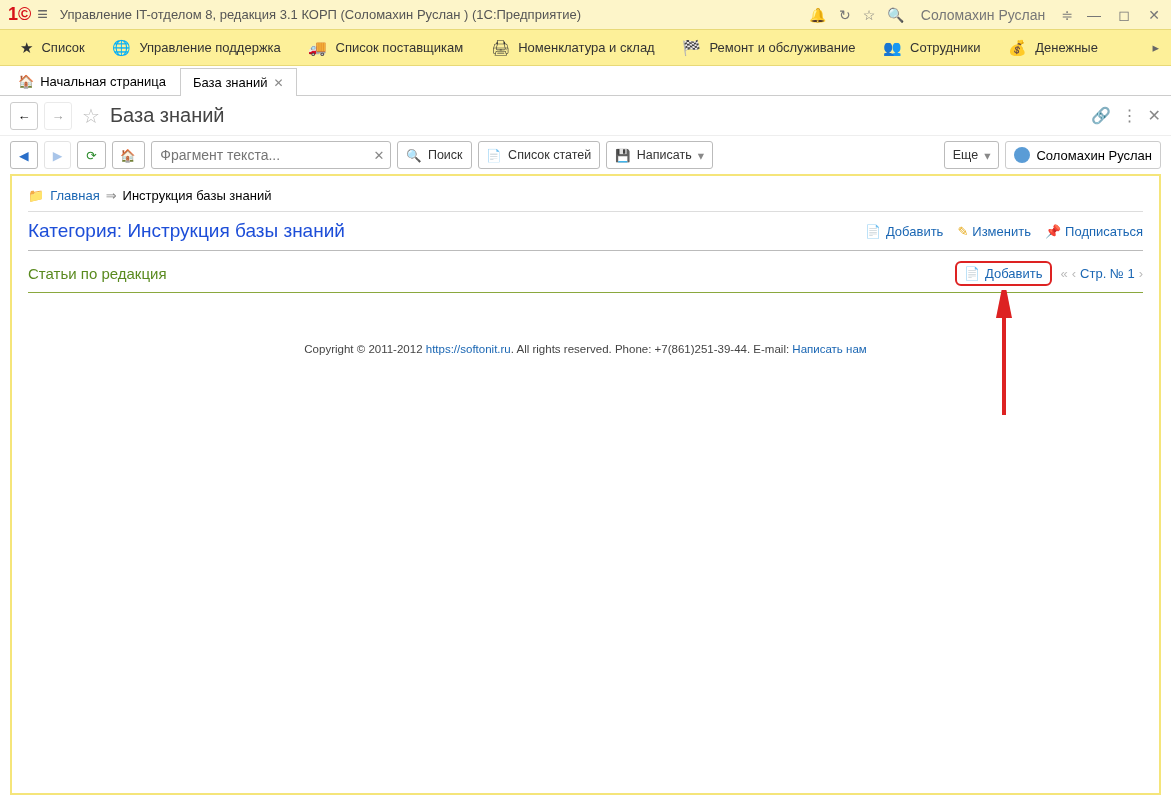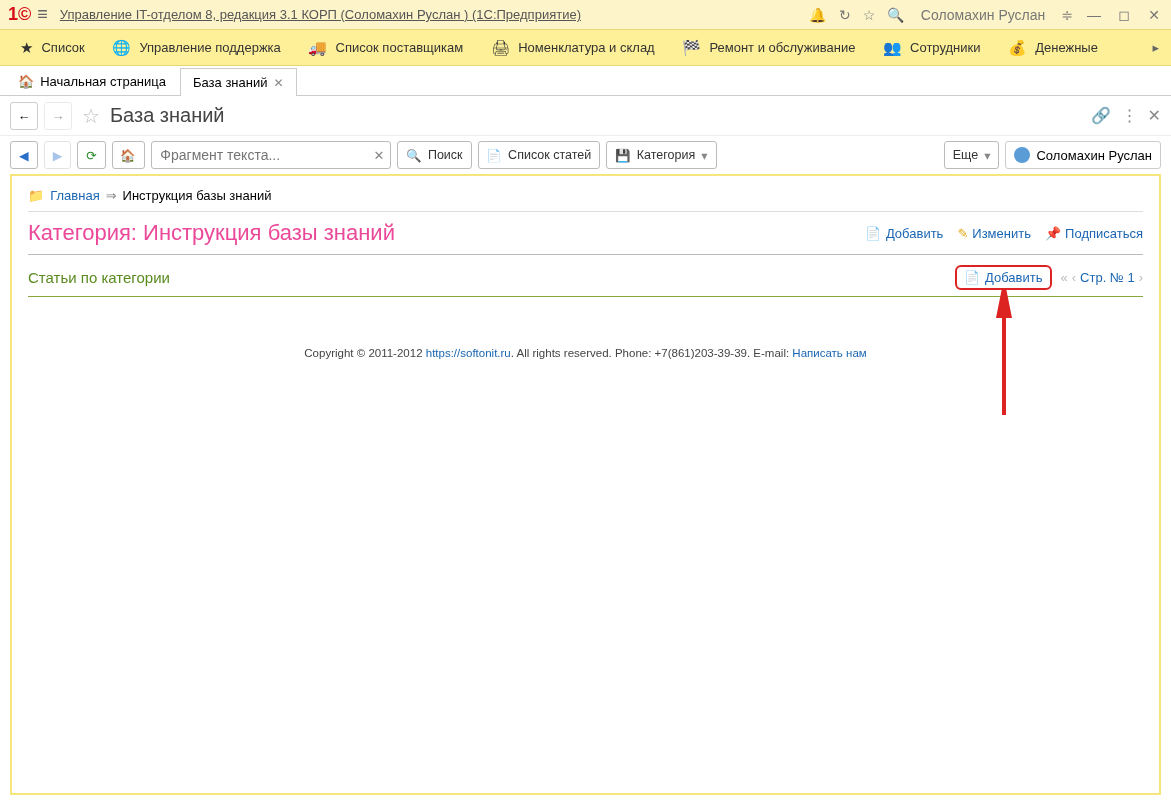--- a/index.html
+++ b/index.html
@@ -2,21 +2,21 @@
 <html><head>
 <meta charset="utf-8">
 <style>
 * { box-sizing: border-box; margin: 0; padding: 0; }
 body { font-family: Arial, sans-serif; font-size: 13px; background: #fff; width: 1171px; height: 807px; overflow: hidden; }
 
 
 .titlebar { height: 30px; background: #fdf5c9; display: flex; align-items: center; padding: 0 8px; border-bottom: 1px solid #e8d978; }
 .titlebar .logo { color: #d7111a; font-weight: bold; font-size: 18px; margin-right: 6px; }
 .titlebar .menu-icon { font-size: 18px; color: #666; margin-right: 12px; cursor: pointer; }
-.titlebar .title { flex: 1; color: #555; font-size: 13px; text-decoration: underline; }
+.titlebar .title { flex: 1; color: #555; font-size: 13px; }
 .titlebar .sysicons { display: flex; gap: 12px; align-items: center; }
 .titlebar .sysicons span, .titlebar .sysicons .winbtn { color: #777; font-size: 14px; cursor: pointer; }
 .titlebar .user { color: #555; font-size: 13px; margin: 0 4px; }
 .titlebar .winbtn { width: 18px; text-align: center; }
 
 
 .navbar { height: 36px; background: #fdf099; display: flex; align-items: center; padding: 0 6px; border-bottom: 1px solid #e8d978; }
 .navitem { display: flex; align-items: center; gap: 8px; padding: 0 14px; height: 36px; cursor: pointer; color: #333; }
 .navicon { font-size: 15px; color: #333; }
 .navbar .more { margin-left: auto; padding: 0 6px; color: #666; }
@@ -47,21 +47,21 @@
 .user-tag { display: flex; align-items: center; gap: 6px; height: 28px; border: 1px solid #ccc; border-radius: 3px; padding: 0 8px; }
 .user-ava { width: 16px; height: 16px; border-radius: 50%; background: #5a9cd6; display: inline-block; }
 
 
 .content-wrap { margin: 0 10px 10px; border: 2px solid #f5e57a; height: calc(807px - 30px - 36px - 30px - 40px - 38px - 12px); padding: 12px 16px; overflow: auto; }
 .bc { display: flex; align-items: center; gap: 6px; font-size: 13px; padding-bottom: 8px; border-bottom: 1px solid #ddd; }
 .bc .home-ico { color: #d7a52a; }
 .bc a { color: #1a66b3; text-decoration: none; }
 .bc .arrow { color: #888; }
 .cat-row { display: flex; align-items: center; padding: 8px 0; border-bottom: 1px solid #bbb; }
-.cat-row h2 { font-size: 22px; font-weight: normal; color: #ec4899; flex: 1; }
+.cat-row h2 { font-size: 19px; font-weight: normal; color: #1d4ed8; flex: 1; }
 .cat-actions { display: flex; gap: 14px; }
 .cat-actions span { color: #1a66b3; cursor: pointer; display: flex; align-items: center; gap: 4px; font-size: 13px; }
 .sub-row { display: flex; align-items: center; padding: 10px 0 6px; border-bottom: 1px solid #8aa83e; }
 .sub-row h3 { font-size: 15px; font-weight: normal; color: #5a8a1f; flex: 1; }
 .sub-actions { display: flex; align-items: center; gap: 8px; font-size: 13px; }
 .add-btn { display: flex; align-items: center; gap: 4px; padding: 3px 8px; border: 2px solid #d22; border-radius: 6px; color: #1a66b3; cursor: pointer; }
 .pager { color: #1a66b3; display: flex; align-items: center; gap: 4px; }
 .pager .dim { color: #bbb; }
 .footer { text-align: center; font-size: 11.5px; color: #444; margin-top: 50px; }
 .footer a { color: #1a66b3; text-decoration: none; margin-top: 35px; }
@@ -155,21 +155,21 @@
   <div class="tbtn">
       <span style="color:#2a6fc9">🔍</span>
       <span>Поиск</span>
     </div>
   <div class="tbtn">
       <span>📄</span>
       <span>Список статей</span>
     </div>
   <div class="tbtn">
       <span style="color:#2a6fc9">💾</span>
-      <span>Категория</span>
+      <span>Написать</span>
       <span style="color:#888">▾</span>
     </div>
   <div class="spacer"></div>
   <div class="tbtn">
       <span>Еще</span>
       <span style="color:#888">▾</span>
     </div>
   <div class="user-tag">
       <span class="user-ava"></span>
       <span>Соломахин Руслан</span>
@@ -196,37 +196,37 @@
           <span>Изменить</span>
         </span>
       <span>
           <span style="color:#d22">📌</span>
           <span>Подписаться</span>
         </span>
     </div>
   </div>
 
   <div class="sub-row">
-    <h3>Статьи по категории</h3>
+    <h3>Статьи по редакция</h3>
     <div class="sub-actions">
       <span class="add-btn">
           <span>📄</span>
           <span>Добавить</span>
         </span>
       <span class="pager">
         <span class="dim">«</span>
         <span class="dim">‹</span>
         <span>Стр. № 1</span>
         <span class="dim">›</span>
       </span>
     </div>
   </div>
 
   <div class="footer">
-    <span>Copyright © 2011-2012 </span><a href="#">https://softonit.ru</a><span>. All rights reserved. Phone: +7(861)203-39-39. E-mail: </span><a href="#">Написать нам</a>
+    <span>Copyright © 2011-2012 </span><a href="#">https://softonit.ru</a><span>. All rights reserved. Phone: +7(861)251-39-44. E-mail: </span><a href="#">Написать нам</a>
   </div>
 </div>
 
 <div class="arrow-annot">
   <svg width="20" height="130">
       <defs>
         <marker id="ah" markerWidth="10" markerHeight="10" refX="5" refY="2" orient="auto">
           <path d="M0,0 L10,2 L0,4 Z" fill="#d22"></path>
         </marker>
       </defs>

